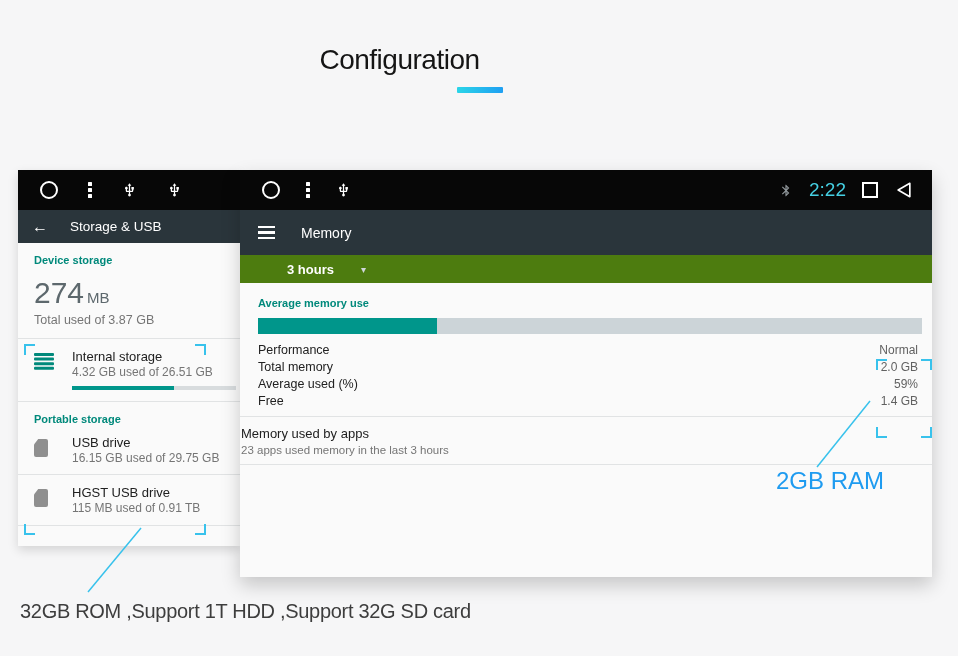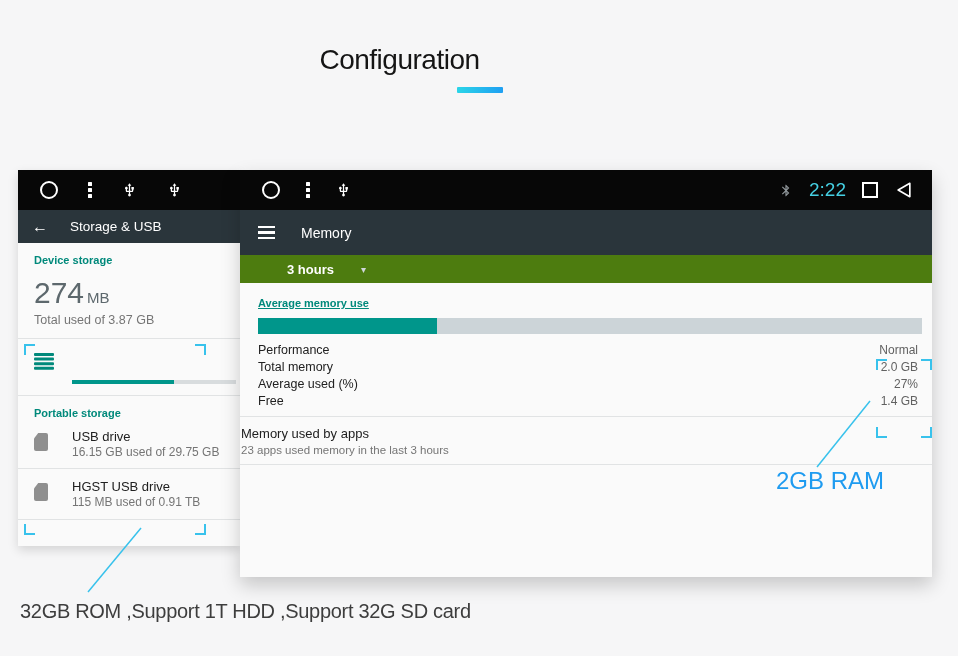--- a/index.html
+++ b/index.html
@@ -55,21 +55,21 @@
   .row-icon { width:22px; margin-top:4px; flex:0 0 22px; }
   .row-text { margin-left:16px; flex:1; }
   .row-title { color:#212121; font-size:13px; }
   .row-sub { color:#757575; font-size:12px; margin-top:1px; }
   .mini-progress { height:4px; background:#d8dcde; margin:7px 4px 0 54px; }
   .mini-progress .fill { height:100%; background:#00968b; }
   .sd-card { width:14px; height:18px; background:#8f8f8f; border-radius:2px;
     clip-path:polygon(30% 0,100% 0,100% 100%,0 100%,0 30%); display:inline-block; }
 
   
-  .rc .section-label { margin:14px 16px 0 18px;text-decoration:underline; }
+  .rc .section-label { margin:14px 16px 0 18px; }
   .avg-val { margin:5px 0 0 18px; color:#00897b; }
   .avg-val .num { font-size:24px; }
   .avg-val .unit { font-size:13px; margin-left:3px; }
   .mem-progress { height:16px; background:#ccd4d8; margin:9px 10px 0 18px; }
   .mem-progress .fill { height:100%; background:#00968b; }
   .stats { margin:7px 14px 0 18px; }
   .stat-row { display:flex; justify-content:space-between; height:17px; align-items:center;gap:38px; }
   .stat-label { color:#212121; font-size:12.5px; }
   .stat-value { color:#616161; font-size:12px; }
   .rc .divider { margin-top:7px; }
@@ -132,20 +132,24 @@
     <span class="row-icon">
       <svg width="20" height="17" viewBox="0 0 20 17">
           <g fill="#00897b">
             <rect x="0" y="0" width="20" height="3" rx="1"></rect>
             <rect x="0" y="4.6" width="20" height="3" rx="1"></rect>
             <rect x="0" y="9.2" width="20" height="3" rx="1"></rect>
             <rect x="0" y="13.8" width="20" height="3" rx="1"></rect>
           </g>
         </svg>
     </span>
+    <span class="row-text">
+      <div class="row-title">Internal storage</div>
+      <div class="row-sub">4.32 GB used of 26.51 GB</div>
+    </span>
   </div>
   <div class="mini-progress">
     <div class="fill" style="width: 62%;"></div>
   </div>
   <div class="divider"></div>
 
   <div class="section-label">Portable storage</div>
 
   <div class="list-row">
     <span class="row-icon"><span class="sd-card"></span></span>
@@ -213,21 +217,21 @@
     <div class="stat-row">
       <span class="stat-label">Performance</span>
       <span class="stat-value">Normal</span>
     </div>
     <div class="stat-row">
       <span class="stat-label">Total memory</span>
       <span class="stat-value">2.0 GB</span>
     </div>
     <div class="stat-row">
       <span class="stat-label">Average used (%)</span>
-      <span class="stat-value">27%</span>
+      <span class="stat-value">59%</span>
     </div>
     <div class="stat-row">
       <span class="stat-label">Free</span>
       <span class="stat-value">1.4 GB</span>
     </div>
   </div>
   <div class="divider"></div>
 
   <div class="apps-block">
     <div class="apps-title">Memory used by apps</div>

